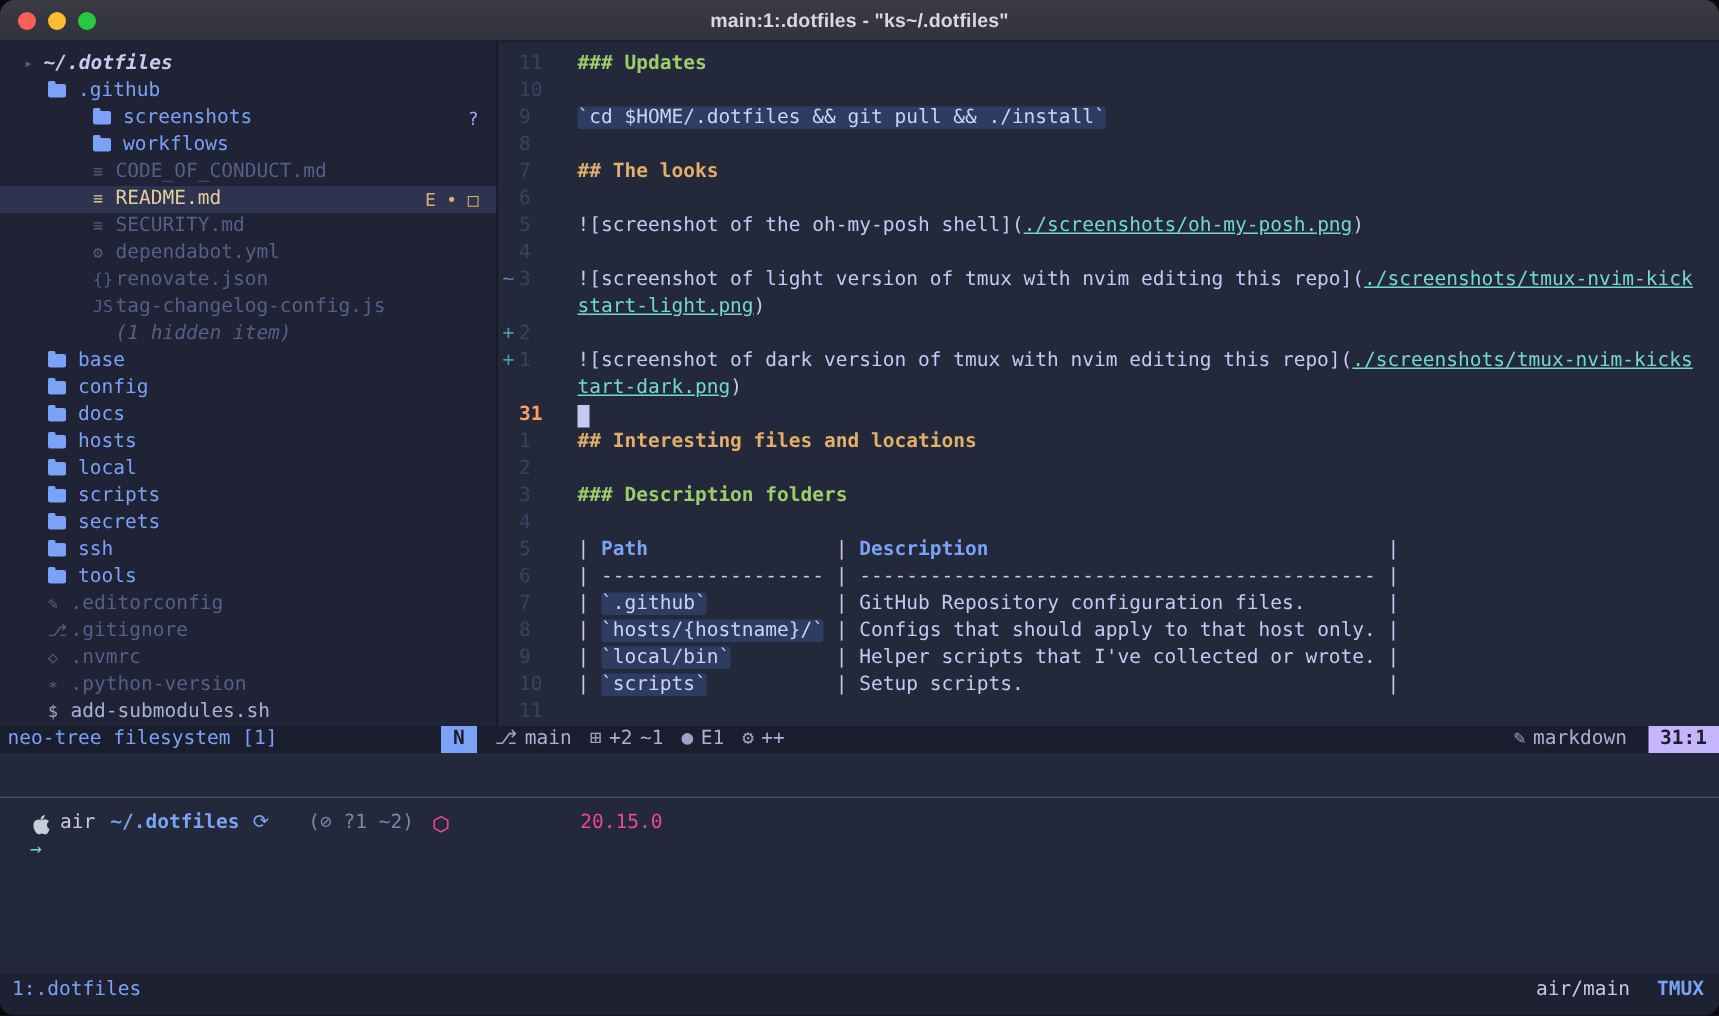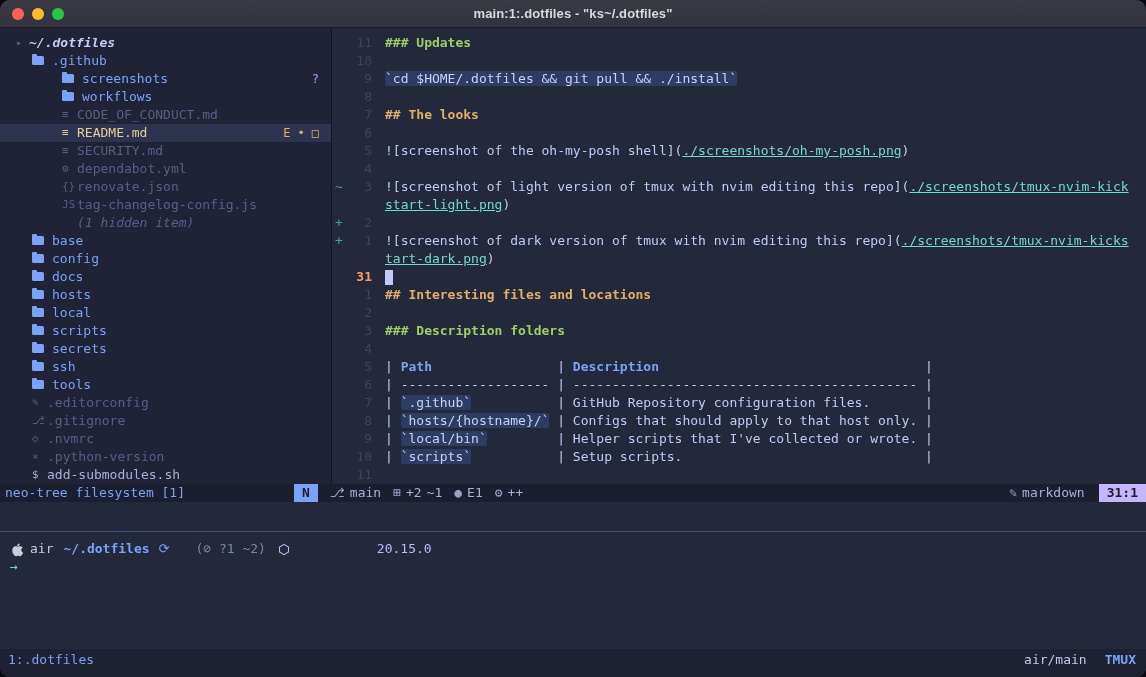--- a/index.html
+++ b/index.html
@@ -67,21 +67,21 @@
   .b-purple { color:#bb9af7; }
   .b-orange { color:#e0af68; }
 
   
   .editor { flex:1; overflow:hidden; background:#24283b; }
   .buffer { padding-top:6px; }
   .eline { display:flex; height:18px; }
   .sign { width:14px; padding-left:3px; flex:none; color:transparent; }
   .sign.add { color:#449dab; }
   .sign.change { color:#6183bb; }
-  .lnum { width:26px; text-align:right; color:#3b4261; flex:none; }
+  .lnum { width:26px; color:#3b4261; flex:none; }
   .eline.cur .lnum { color:#ff9e64; font-weight:bold; }
   .lcontent { white-space:pre; color:#c0caf5; margin-left:13px; }
   .s-fg { color:#c0caf5; }
   .s-h2 { color:#e0af68; font-weight:bold; }
   .s-h3 { color:#9ece6a; font-weight:bold; }
   .s-link { color:#73daca; text-decoration:underline; }
   .s-code { background:#2e3c64; color:#c8d3f5; border-radius:2px; }
   .s-th { color:#7aa2f7; font-weight:bold; }
   .s-cursor { display:inline-block; width:8px; height:15px; background:#c0caf5; vertical-align:-2px; }
 
@@ -93,28 +93,28 @@
   .sl-seg { margin-left:12px; display:inline-flex; gap:5px; align-items:center; white-space:pre; }
   .sl-ic { opacity:.9; }
   .sl-file { margin-left:22px; background:#2a2f45; color:#9da5c9; padding:0 10px; height:18px; white-space:pre; }
   .sl-right { margin-left:auto; display:flex; align-items:center; }
   .sl-pos { margin-left:14px; background:#c4b5fd; color:#1b1e2e; font-weight:bold; padding:0 8px; height:18px; }
 
   .cmdline { height:29px; background:#24283b; flex:none; }
   .pane-border { height:1px; background:#444c70; flex:none; }
 
   
-  .shell { flex:1; padding:8px 10px; background:#24283b; }
+  .shell { flex:1; padding:8px 20px; background:#24283b; }
   .prompt-line { display:flex; align-items:center; height:18px; white-space:pre; }
   .apple { color:#c8cdda; display:inline-flex; }
   .p-user { color:#c8cdda; margin-left:7px; }
   .p-path { color:#7aa2f7; font-weight:bold; margin-left:10px; }
   .p-sync { color:#7aa2f7; margin-left:9px; }
   .p-git  { color:#7c86ad; margin-left:26px; }
-  .p-node { color:#c4b5fd; margin-left:12px; display:inline-flex; gap:5px; align-items:center; }
+  .p-node { color:#ec4899; margin-left:12px; display:inline-flex; gap:5px; align-items:center; }
   .prompt-arrow { color:#73daca; height:18px; }
 
   
   .tmux-bar { height:28px; flex:none; display:flex; align-items:flex-start; padding:2px 10px 0 8px; background:#1e2132; }
   .tmux-win { color:#7aa2f7; }
   .tmux-spacer { flex:1; }
   .tmux-session { color:#c3c9e6; }
   .tmux-label { color:#7aa2f7; font-weight:bold; margin-left:18px; }
 
   svg { display:block; }

